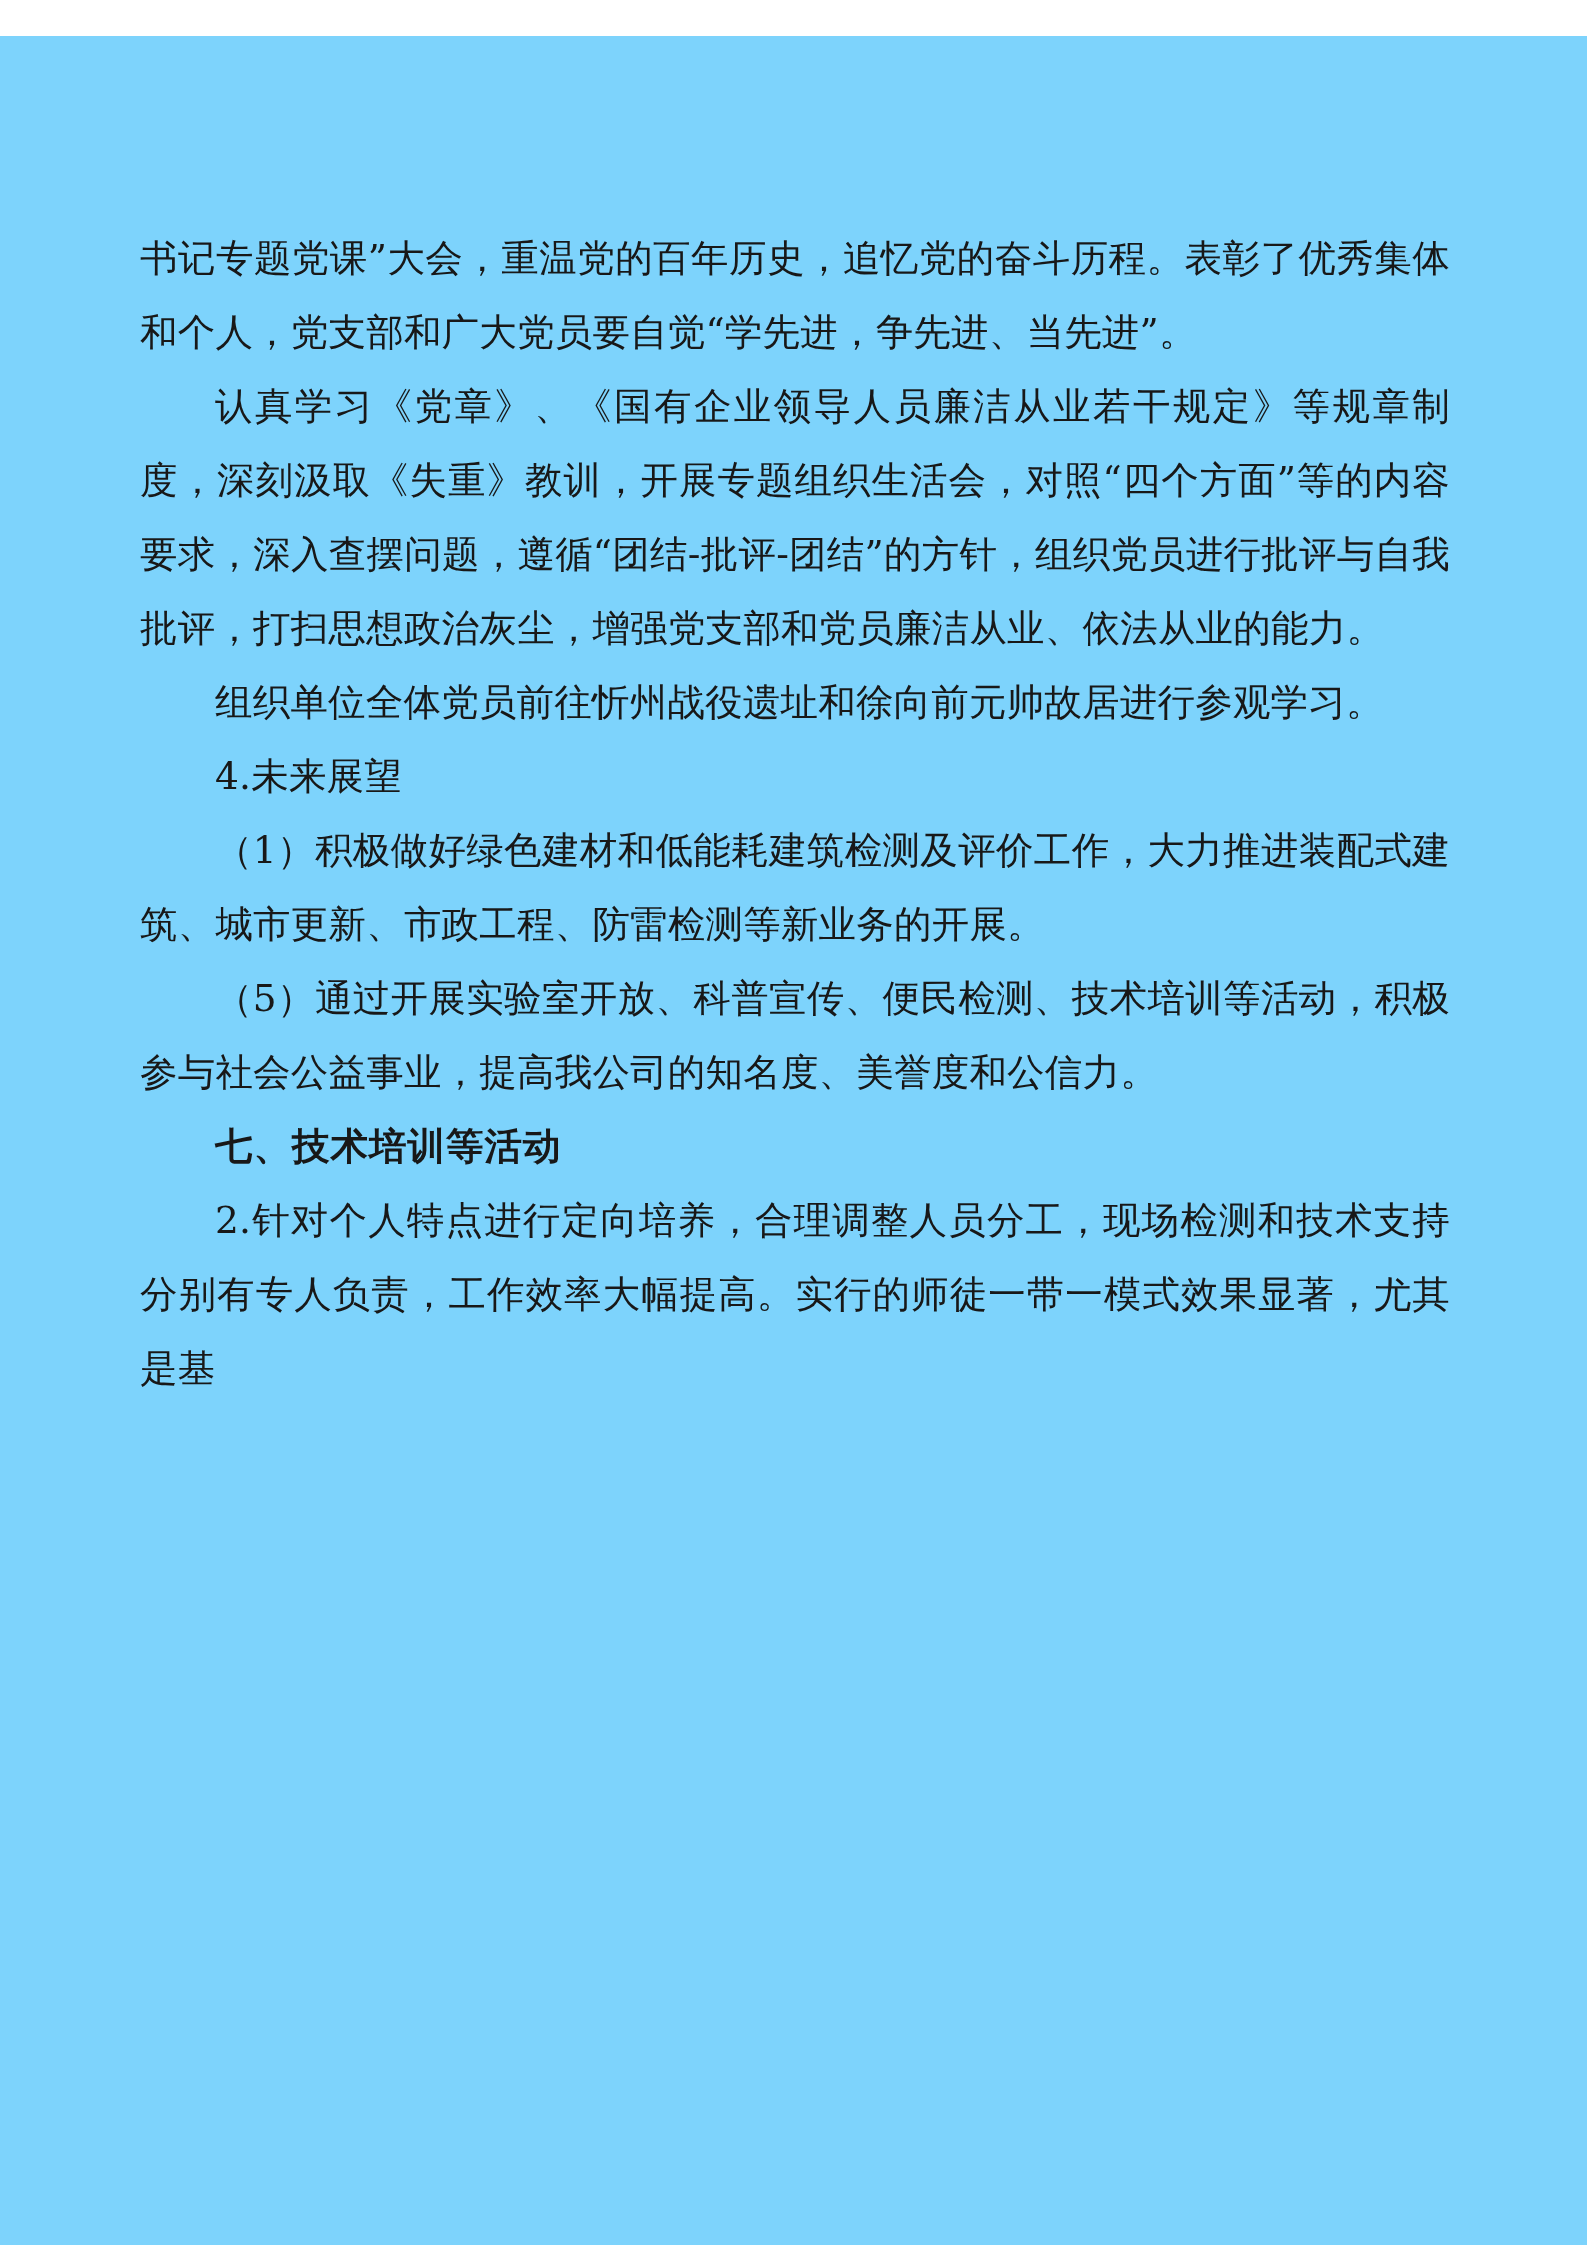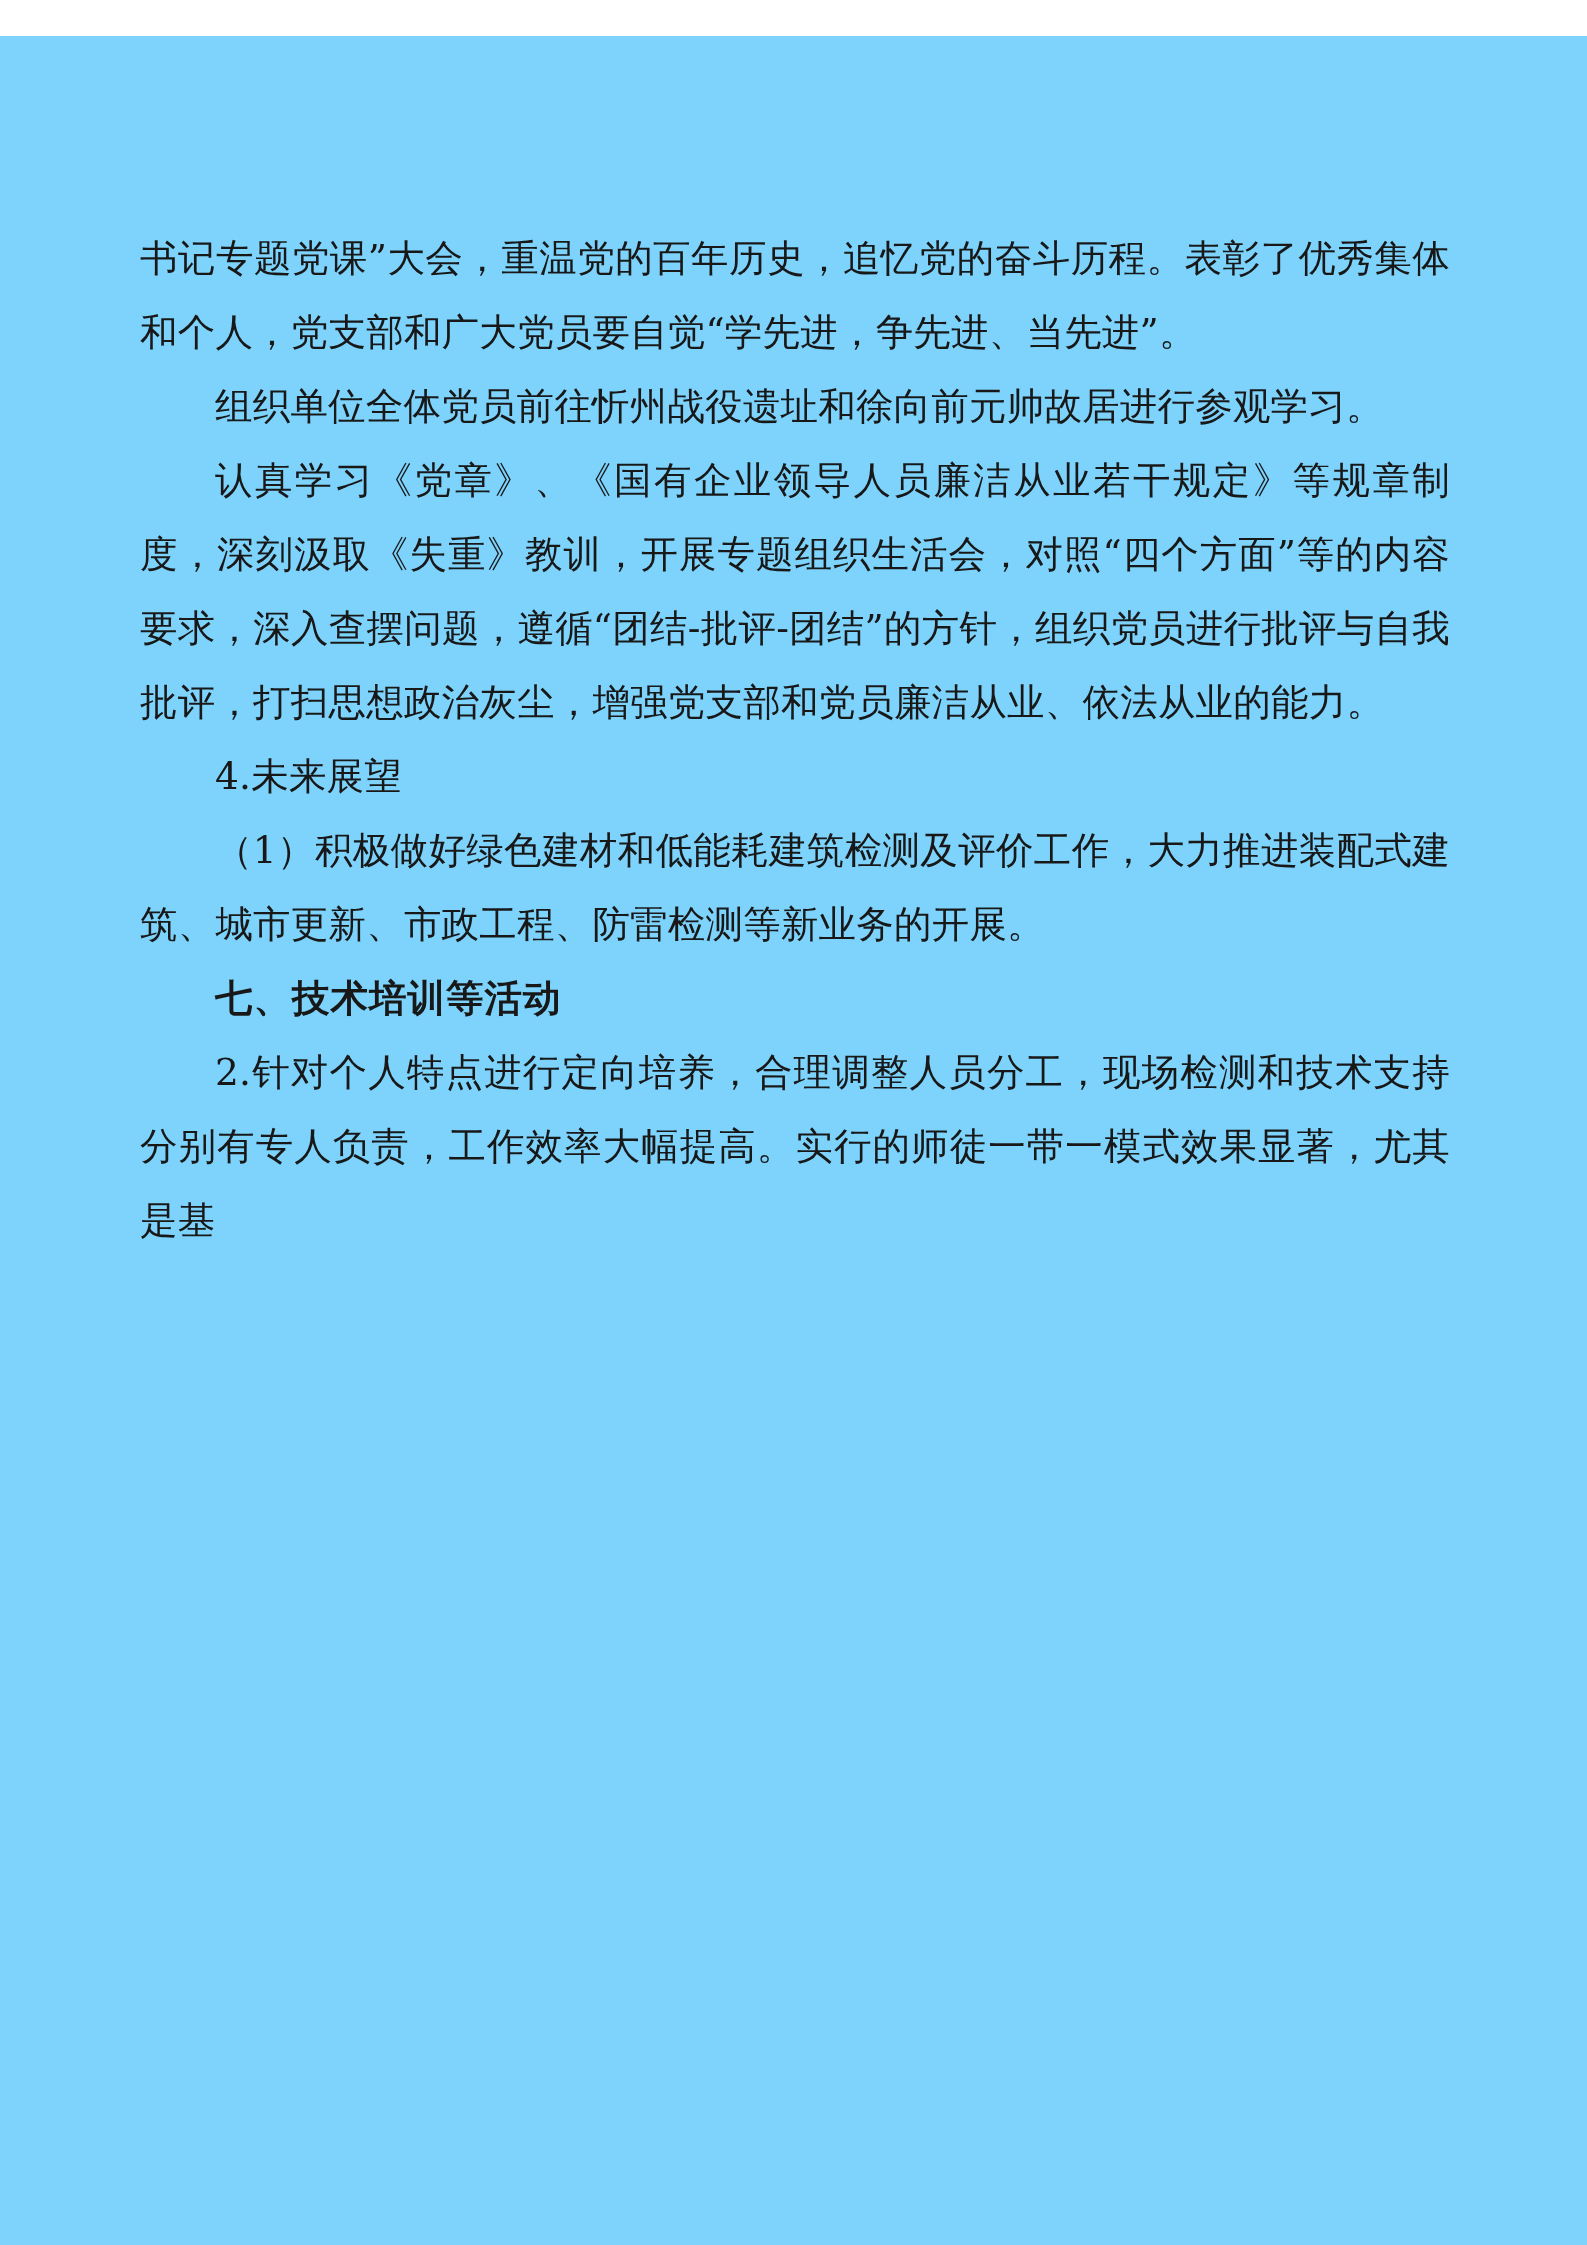--- a/index.html
+++ b/index.html
@@ -50,31 +50,32 @@
   }
 </style>
 </head>
 <body>
 
 <div class="page">
   <div class="doc-body">
 
     <p class="nowrap-last">书记专题党课”大会，重温党的百年历史，追忆党的奋斗历程。表彰了优秀集体和个人，党支部和广大党员要自觉“学先进，争先进、当先进”。</p>
 
+    <p class="indent">认真学习《党章》、《国有企业领导人员廉洁从业若干规定》等规章制度，深刻汲取《失重》教训，开展专题组织生活会，对照“四个方面”等的内容要求，深入查摆问题，遵循“团结-批评-团结”的方针，组织党员进行批评与自我批评，打扫思想政治灰尘，增强党支部和党员廉洁从业、依法从业的能力。</p>
+
     <p class="indent">组织单位全体党员前往忻州战役遗址和徐向前元帅故居进行参观学习。</p>
-
-    <p class="indent">认真学习《党章》、《国有企业领导人员廉洁从业若干规定》等规章制度，深刻汲取《失重》教训，开展专题组织生活会，对照“四个方面”等的内容要求，深入查摆问题，遵循“团结-批评-团结”的方针，组织党员进行批评与自我批评，打扫思想政治灰尘，增强党支部和党员廉洁从业、依法从业的能力。</p>
 
     <p class="indent">4.未来展望</p>
 
     <p class="indent">（1）积极做好绿色建材和低能耗建筑检测及评价工作，大力推进装配式建筑、城市更新、市政工程、防雷检测等新业务的开展。</p>
 
 
 
 
+    <p class="indent">（5）通过开展实验室开放、科普宣传、便民检测、技术培训等活动，积极参与社会公益事业，提高我公司的知名度、美誉度和公信力。</p>
 
     <p class="heading">七、技术培训等活动</p>
 
 
     <p class="indent">2.针对个人特点进行定向培养，合理调整人员分工，现场检测和技术支持分别有专人负责，工作效率大幅提高。实行的师徒一带一模式效果显著，尤其是基</p>
 
   </div>
 </div>
 
 </body></html>

